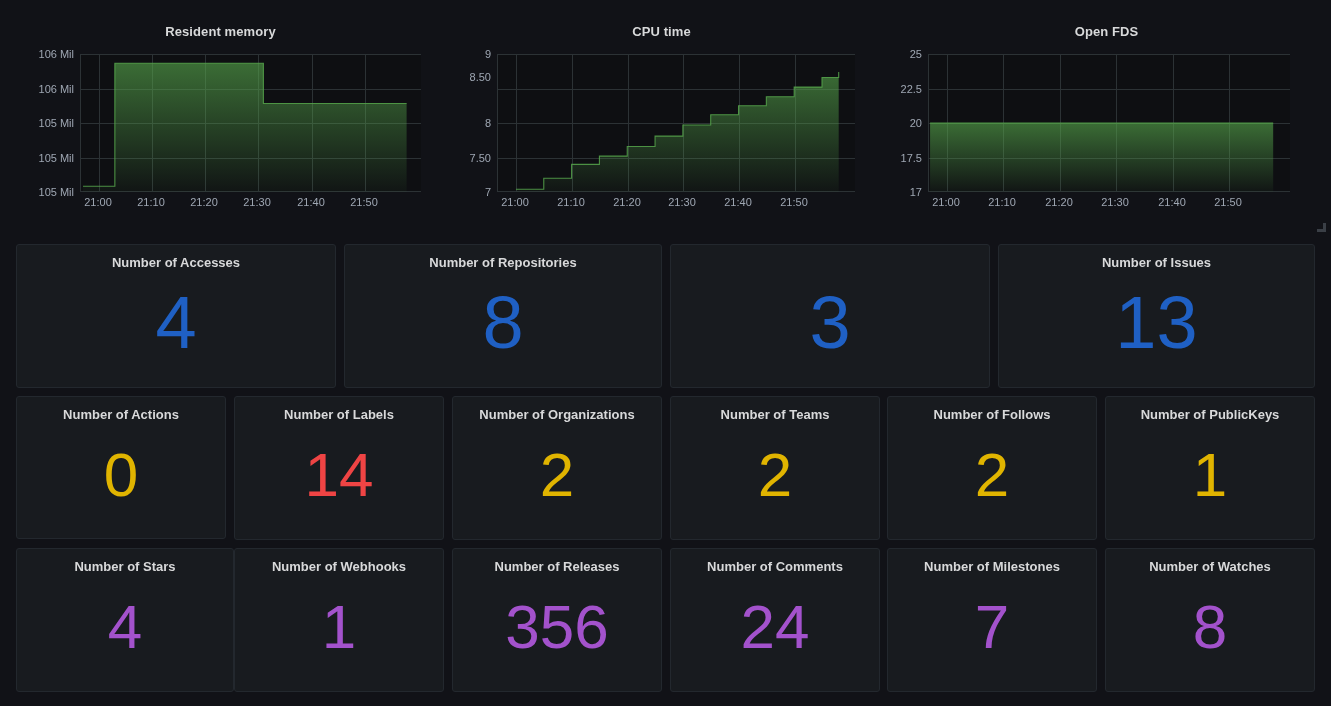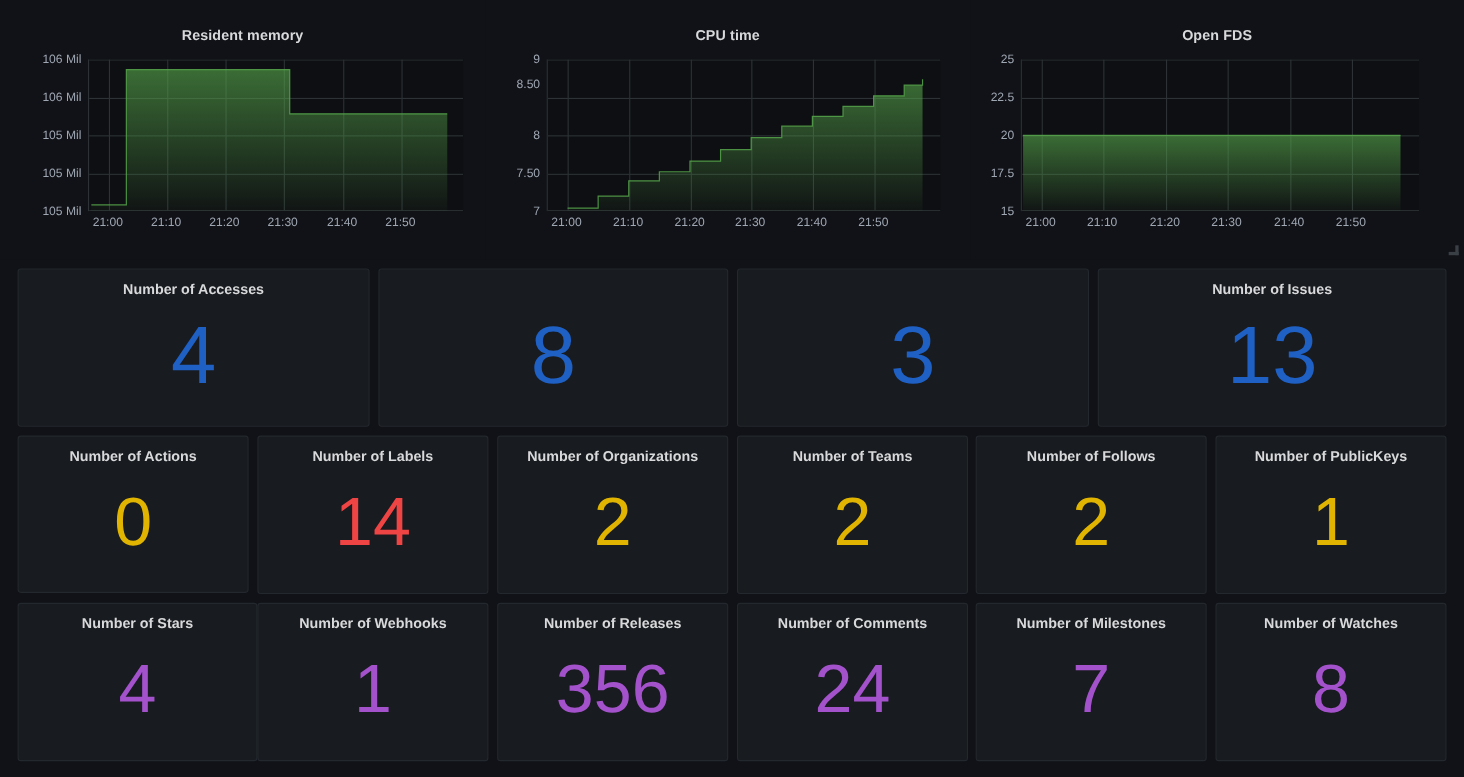--- a/index.html
+++ b/index.html
@@ -163,21 +163,21 @@
             <div class="x-tick" style="left: 185px;">21:30</div>
             <div class="x-tick" style="left: 241px;">21:40</div>
             <div class="x-tick" style="left: 297px;">21:50</div>
           </div>
         </div>
       </div>
       <div class="graph-panel" style="left: 882px; width: 449px;">
         <div class="graph-title">Open FDS</div>
         <div class="plot-wrap">
           <div class="y-axis" style="width: 46px;">
-            <div class="y-tick" style="top: 138px;">15</div>
+            <div class="y-tick" style="top: 138px;">17</div>
             <div class="y-tick" style="top: 103.5px;">17.5</div>
             <div class="y-tick" style="top: 69px;">20</div>
             <div class="y-tick" style="top: 34.5px;">22.5</div>
             <div class="y-tick" style="top: 0px;">25</div>
           </div>
           <div class="plot-area" style="left: 46px; width: 362px;">
             <div class="gridline-h" style="top: 137px;"></div>
             <div class="gridline-h" style="top: 104px;"></div>
             <div class="gridline-h" style="top: 69px;"></div>
             <div class="gridline-h" style="top: 35px;"></div>
@@ -214,20 +214,21 @@
         </div>
       </div>
     </div>
 
   <div id="stat-rows-container">
       <div class="stat-panel" style="left: 16px; top: 244px; width: 320px; height: 144px;">
         <div class="stat-title">Number of Accesses</div>
         <div class="stat-value" style="color: rgb(31, 96, 196); font-size: 74px;">4</div>
       </div>
       <div class="stat-panel" style="left: 344px; top: 244px; width: 318px; height: 144px;">
+        <div class="stat-title">Number of Repositories</div>
         <div class="stat-value" style="color: rgb(31, 96, 196); font-size: 74px;">8</div>
       </div>
       <div class="stat-panel" style="left: 670px; top: 244px; width: 320px; height: 144px;">
         <div class="stat-value" style="color: rgb(31, 96, 196); font-size: 74px;">3</div>
       </div>
       <div class="stat-panel" style="left: 998px; top: 244px; width: 317px; height: 144px;">
         <div class="stat-title">Number of Issues</div>
         <div class="stat-value" style="color: rgb(31, 96, 196); font-size: 74px;">13</div>
       </div>
       <div class="stat-panel" style="left: 16px; top: 396px; width: 210px; height: 143px;">

